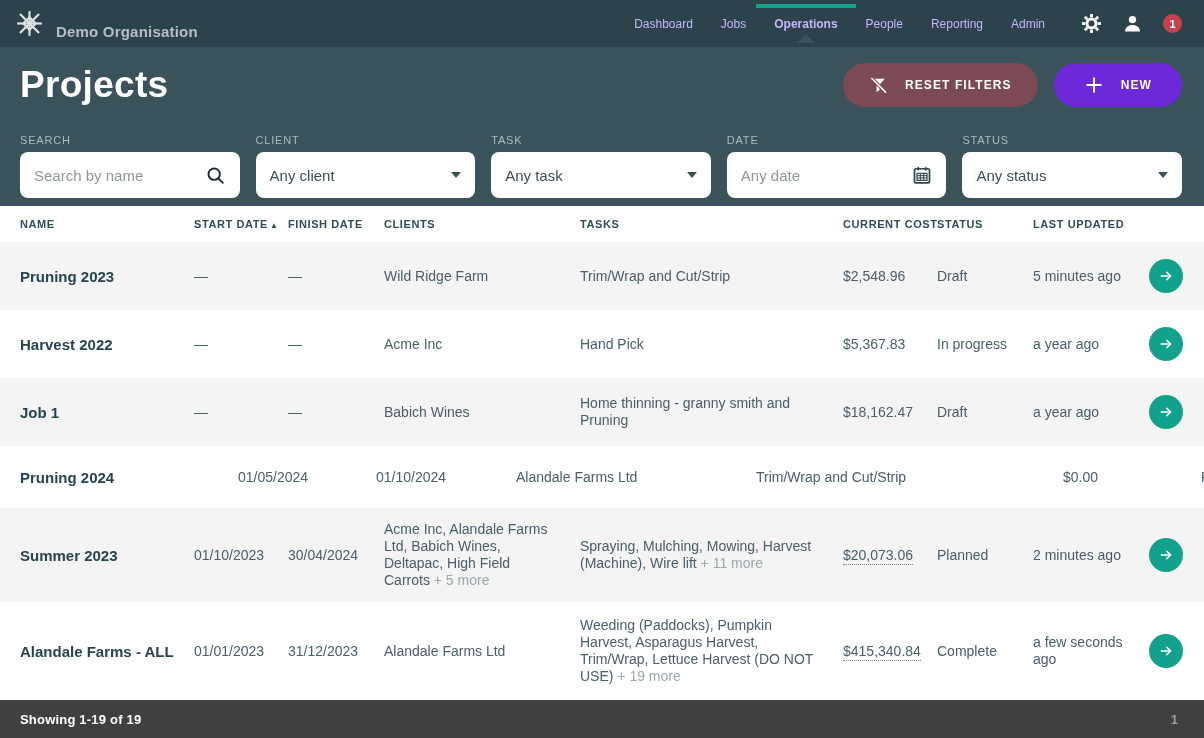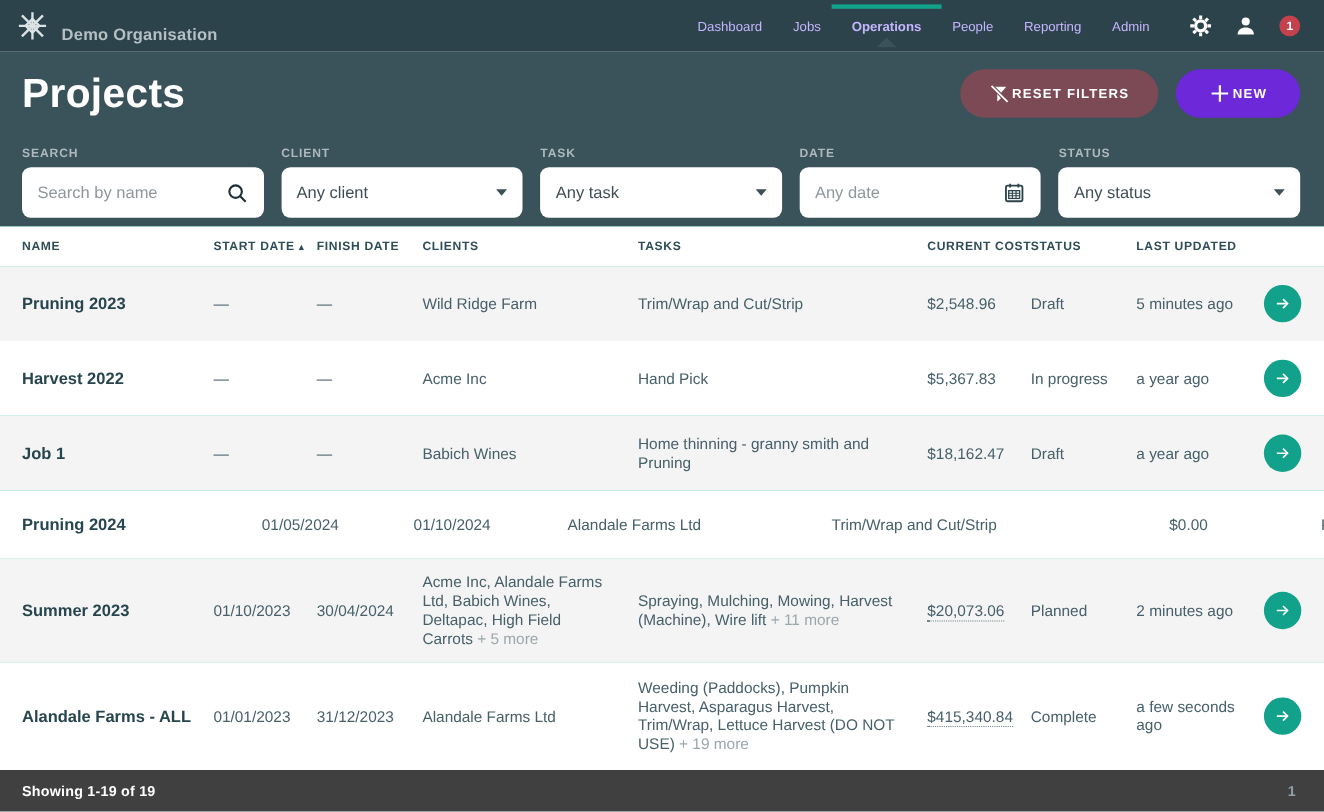--- a/index.html
+++ b/index.html
@@ -19,34 +19,34 @@
   .nav-item.active::after { content:""; position:absolute; bottom:0; left:50%; transform:translateX(-50%); border-left:9px solid transparent; border-right:9px solid transparent; border-bottom:9px solid #3a525a; }
   .header-icons { display:flex; align-items:center; gap:20px; margin-left:22px; }
   .icon-btn { display:flex; cursor:pointer; }
   .notif-badge { width:19px; height:19px; border-radius:50%; background:#c5414e; color:#fff; font-size:11px; font-weight:700; display:flex; align-items:center; justify-content:center; cursor:pointer; }
 
   
   .hero { background:#3a525a; padding:16px 22px 0 20px; height:159px; }
   .hero-top { display:flex; align-items:center; }
   .page-title { color:#fff; font-size:37px; font-weight:800; letter-spacing:.3px; line-height:44px; }
   .hero-actions { margin-left:auto; display:flex; gap:16px; }
-  .btn { display:flex; align-items:center; gap:2px; height:44px; border:none; border-radius:22px; color:#fff; font-family:inherit; font-size:12px; font-weight:700; letter-spacing:1.1px; padding:0 26px; cursor:pointer; }
+  .btn { display:flex; align-items:center; gap:17px; height:44px; border:none; border-radius:22px; color:#fff; font-family:inherit; font-size:12px; font-weight:700; letter-spacing:1.1px; padding:0 26px; cursor:pointer; }
   .btn-reset { background:#7b4a55; }
   .btn-new { background:#6d28d9; padding:0 30px; }
   .filters { display:grid; grid-template-columns:repeat(5,1fr); gap:16px; margin-top:27px; }
-  .filter-label { display:block; color:#aeb9bd; font-size:11px; font-weight:700; letter-spacing:.8px; margin-bottom:6px; }
+  .filter-label { display:block; color:#aeb9bd; font-size:11px; font-weight:400; letter-spacing:.8px; margin-bottom:6px; }
   .field { position:relative; background:#fff; border-radius:8px; height:46px; display:flex; align-items:center; padding:0 14px; cursor:pointer; }
   .field input { border:none; outline:none; width:100%; font-family:inherit; font-size:15px; color:#3f4e55; background:transparent; }
   .field input::placeholder { color:#8f979c; }
   .field .value { font-size:15px; color:#3f4e55; }
   .field .tail { margin-left:auto; display:flex; align-items:center; }
   .caret { width:0; height:0; border-left:5px solid transparent; border-right:5px solid transparent; border-top:6px solid #3d4f57; }
 
   
-  .table { background:#14b8a6; }
+  .table { background:#f9a8d4; }
   .tgrid { display:grid; grid-template-columns:174px 94px 96px 196px 263px 94px 96px 116px 1fr; padding-left:20px; align-items:center; }
   .thead { height:36px; background:#fff; }
   .th { color:#2e4d57; font-size:11px; font-weight:700; letter-spacing:.6px; white-space:nowrap; padding-right:10px; }
   .sort-ind { font-size:8px; margin-left:2px; }
   .trow { cursor:pointer; }
   .trow:nth-child(odd) { background:#f4f4f4; }
   .trow:nth-child(even) { background:#ffffff; }
   .r1 { min-height:68px; } .r2 { min-height:68px; } .r3 { min-height:68px; }
   .r4 { min-height:62px;gap:44px; } .r5 { min-height:94px; } .r6 { min-height:98px; }
   .td { color:#47606a; font-size:14px; line-height:17px; padding:8px 24px 8px 0; }

